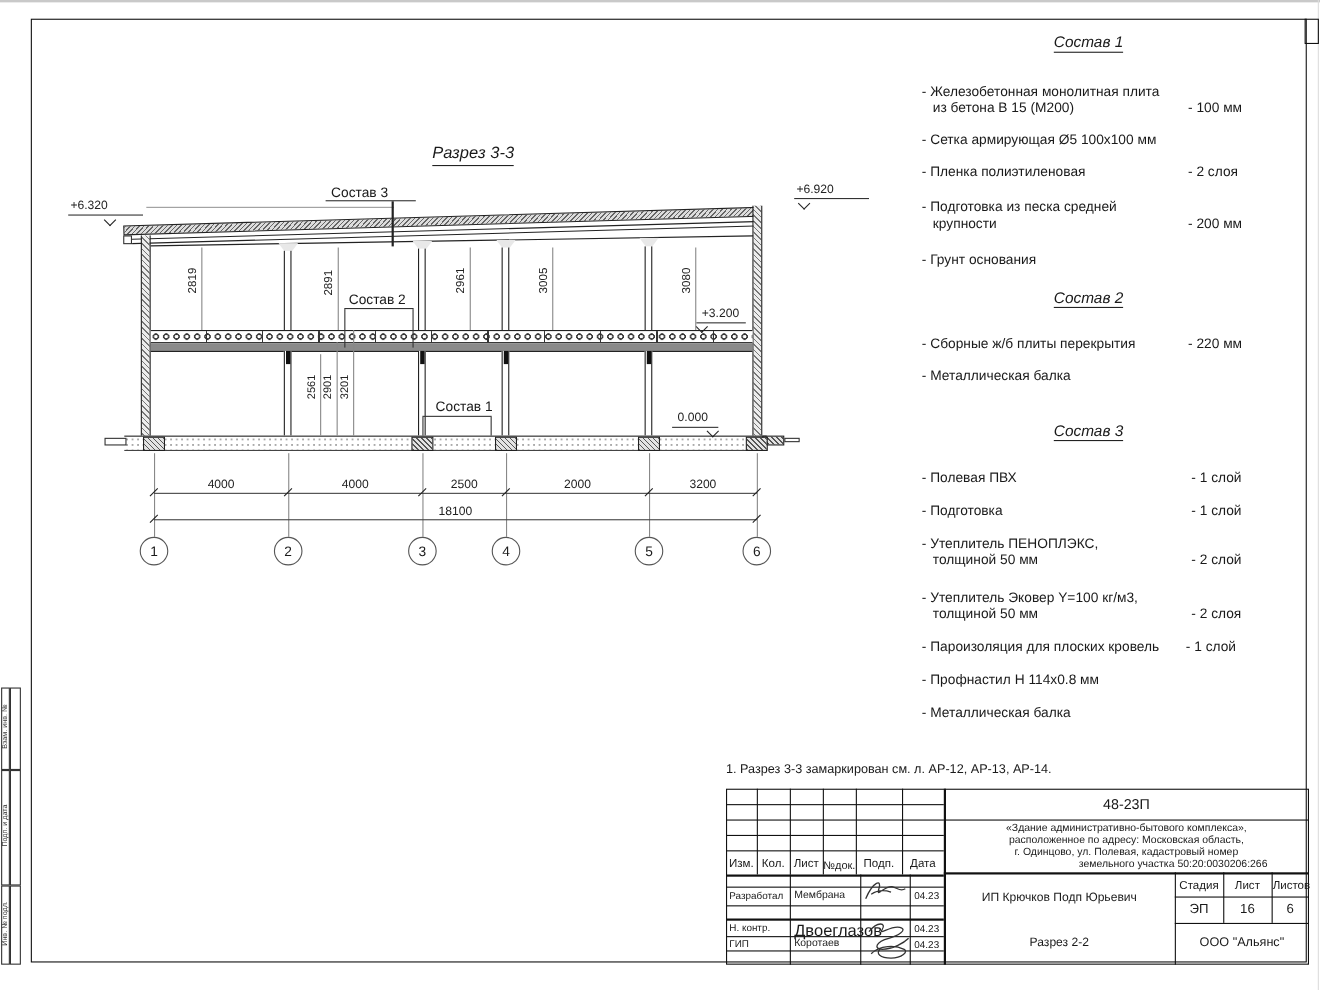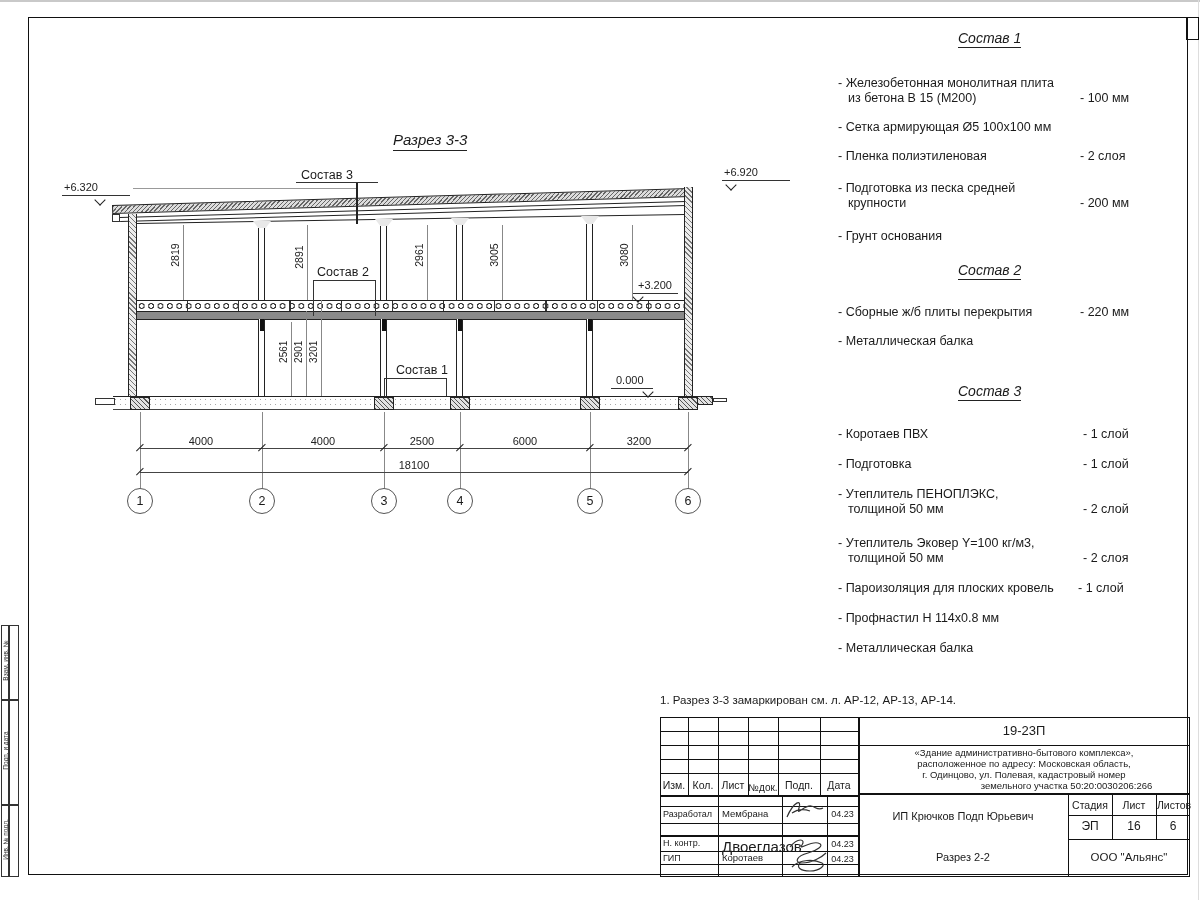--- a/index.html
+++ b/index.html
@@ -168,21 +168,21 @@
   <div class="hl" style="left:140px;top:448px;width:548px;background:#444"></div>
   <div class="tick" style="left:135px;top:447px"></div>
   <div class="tick" style="left:257px;top:447px"></div>
   <div class="tick" style="left:379px;top:447px"></div>
   <div class="tick" style="left:455px;top:447px"></div>
   <div class="tick" style="left:585px;top:447px"></div>
   <div class="tick" style="left:683px;top:447px"></div>
   <div class="t dim ctr" style="left:184px;top:435px;width:34px;font-size:11px">4000</div>
   <div class="t dim ctr" style="left:306px;top:435px;width:34px;font-size:11px">4000</div>
   <div class="t dim ctr" style="left:405px;top:435px;width:34px;font-size:11px">2500</div>
-  <div class="t dim ctr" style="left:508px;top:435px;width:34px;font-size:11px">6000</div>
+  <div class="t dim ctr" style="left:508px;top:435px;width:34px;font-size:11px">2000</div>
   <div class="t dim ctr" style="left:622px;top:435px;width:34px;font-size:11px">3200</div>
 
   <div class="hl" style="left:140px;top:472px;width:548px;background:#444"></div>
   <div class="tick" style="left:135px;top:471px"></div>
   <div class="tick" style="left:683px;top:471px"></div>
   <div class="t dim ctr" style="left:394px;top:459px;width:40px;font-size:11px">18100</div>
 
   <div class="bubble" style="left:127px;top:488px">1</div>
   <div class="bubble" style="left:249px;top:488px">2</div>
   <div class="bubble" style="left:371px;top:488px">3</div>
@@ -201,21 +201,21 @@
   <div class="t listitem" style="left:848px;top:196px">крупности</div>
   <div class="t listitem" style="left:1080px;top:196px">- 200 мм</div>
   <div class="t listitem" style="left:838px;top:229px">- Грунт основания</div>
 
   <div class="t listtitle" style="left:958px;top:262px">Состав 2</div>
   <div class="t listitem" style="left:838px;top:305px">- Сборные ж/б плиты перекрытия</div>
   <div class="t listitem" style="left:1080px;top:305px">- 220 мм</div>
   <div class="t listitem" style="left:838px;top:334px">- Металлическая балка</div>
 
   <div class="t listtitle" style="left:958px;top:383px">Состав 3</div>
-  <div class="t listitem" style="left:838px;top:427px">- Коротаев ПВХ</div>
+  <div class="t listitem" style="left:838px;top:427px">- Полевая ПВХ</div>
   <div class="t listitem" style="left:1083px;top:427px">- 1 слой</div>
   <div class="t listitem" style="left:838px;top:457px">- Подготовка</div>
   <div class="t listitem" style="left:1083px;top:457px">- 1 слой</div>
   <div class="t listitem" style="left:838px;top:487px">- Утеплитель ПЕНОПЛЭКС,</div>
   <div class="t listitem" style="left:848px;top:502px">толщиной 50 мм</div>
   <div class="t listitem" style="left:1083px;top:502px">- 2 слой</div>
   <div class="t listitem" style="left:838px;top:536px">- Утеплитель Эковер Y=100 кг/м3,</div>
   <div class="t listitem" style="left:848px;top:551px">толщиной 50 мм</div>
   <div class="t listitem" style="left:1083px;top:551px">- 2 слоя</div>
   <div class="t listitem" style="left:838px;top:581px">- Пароизоляция для плоских кровель</div>
@@ -274,21 +274,21 @@
   </svg>
 
   <div class="tbl-h" style="left:858px;top:745px;width:332px"></div>
   <div class="tbl-h" style="left:858px;top:793px;width:332px;height:1.6px"></div>
   <div class="tbl-h" style="left:1068px;top:815px;width:122px"></div>
   <div class="tbl-h" style="left:1068px;top:839px;width:122px;height:1.4px"></div>
   <div class="tbl-v" style="left:1068px;top:793px;height:84px;width:1.4px"></div>
   <div class="tbl-v" style="left:1112px;top:793px;height:46px"></div>
   <div class="tbl-v" style="left:1156px;top:793px;height:46px"></div>
 
-  <div class="t ctr" style="left:858px;top:724px;width:332px;font-size:13px">19-23П</div>
+  <div class="t ctr" style="left:858px;top:724px;width:332px;font-size:13px">48-23П</div>
   <div class="t ctr" style="left:858px;top:748px;width:332px;font-size:9.5px">«Здание административно-бытового комплекса»,</div>
   <div class="t ctr" style="left:858px;top:759px;width:332px;font-size:9.5px">расположенное по адресу: Московская область,</div>
   <div class="t ctr" style="left:858px;top:770px;width:332px;font-size:9.5px">г. Одинцово, ул. Полевая, кадастровый номер</div>
   <div class="t ctr" style="left:872px;top:781px;width:389px;font-size:9.5px">земельного участка 50:20:0030206:266</div>
 
   <div class="t ctr" style="left:1068px;top:799px;width:44px;font-size:10.5px">Стадия</div>
   <div class="t ctr" style="left:1112px;top:799px;width:44px;font-size:10.5px">Лист</div>
   <div class="t ctr" style="left:1156px;top:799px;width:36px;font-size:10.5px">Листов</div>
   <div class="t ctr" style="left:1068px;top:820px;width:44px;font-size:12px">ЭП</div>
   <div class="t ctr" style="left:1112px;top:820px;width:44px;font-size:12px">16</div>

